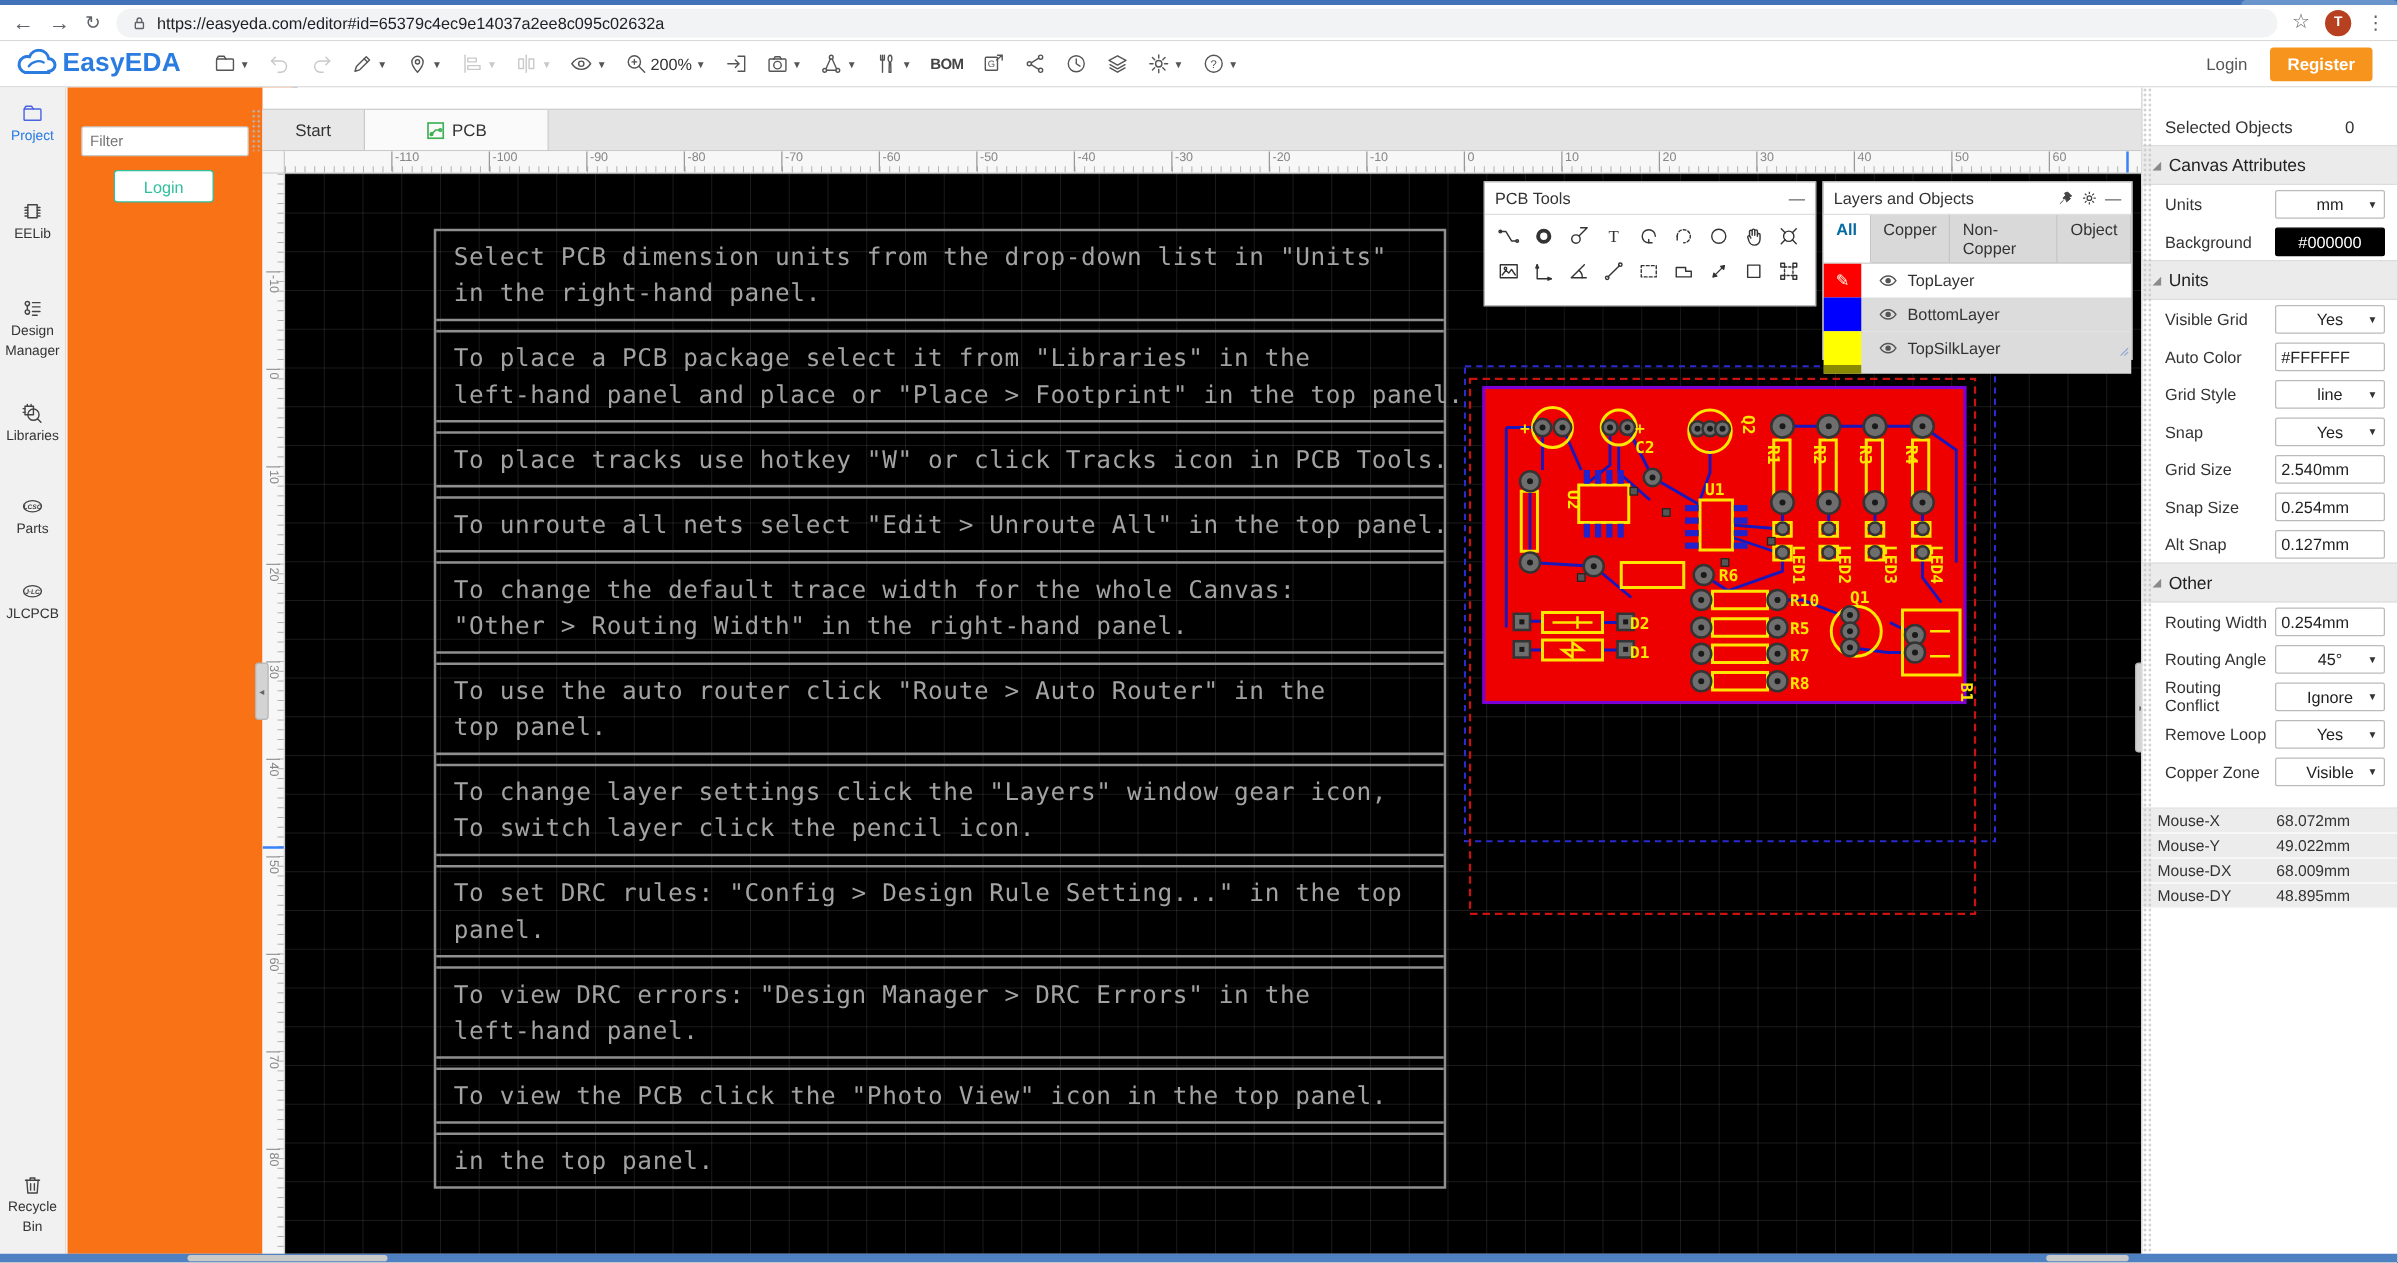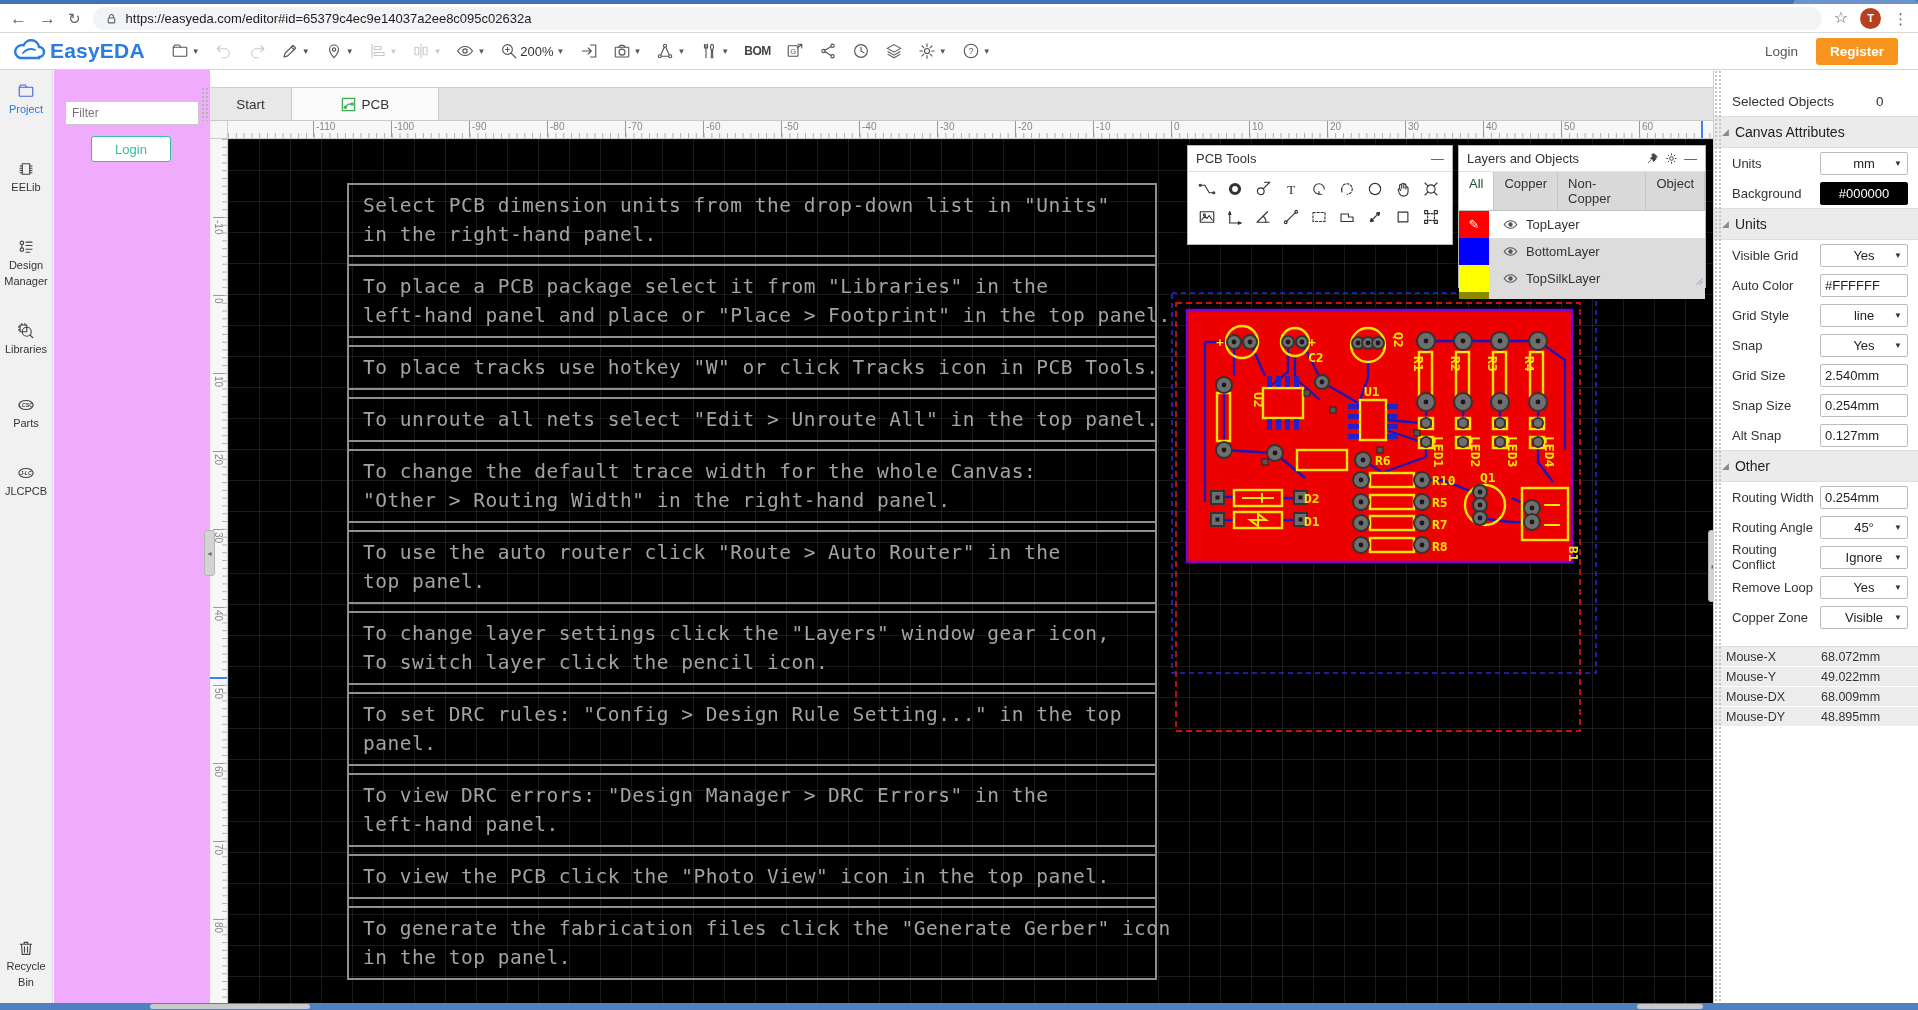--- a/index.html
+++ b/index.html
@@ -31,21 +31,21 @@
 
   
   #content{position:absolute;left:0;top:70px;width:1918px;height:933px;}
   #icon-sidebar{position:absolute;left:0;top:0;width:53px;height:933px;background:#f1f1f1;border-right:1px solid #dcdcdc;display:flex;flex-direction:column;align-items:center;box-sizing:border-box;padding-top:12px;}
   .side-item{width:100%;text-align:center;color:#555;cursor:pointer;}
   .side-item .sic{color:#444;}
   .side-item .slabel{font-size:11px;line-height:13px;margin-top:3px;color:#333;}
   .side-item.active .slabel{color:#2579e3;}
   .side-item.active .sic{color:#4a63e0;}
 
-  #project-panel{position:absolute;left:54px;top:0;width:184px;height:933px;background:#f0abfc;border-right:4px solid #3b82f6;box-sizing:border-box;}
+  #project-panel{position:absolute;left:54px;top:0;width:184px;height:933px;background:#f97316;border-right:4px solid #3b82f6;box-sizing:border-box;}
   #filter-input{position:absolute;left:11px;top:31px;width:120px;height:22px;border:1px solid #c9c9c9;border-radius:2px;font-size:12px;padding:0 6px;color:#333;font-family:"Liberation Sans",sans-serif;}
   #panel-login-btn{position:absolute;left:37px;top:66px;width:78px;height:24px;border:1px solid #2fbfa0;border-radius:3px;color:#2fbfa0;font-size:13px;display:flex;align-items:center;justify-content:center;cursor:pointer;background:#fff;}
 
   
   #editor{position:absolute;left:210px;top:0;width:1503px;height:933px;background:#fff;}
   #tabstrip{position:absolute;left:0;top:17px;width:100%;height:34px;background:#e4e4e4;border-top:1px solid #d0d0d0;border-bottom:1px solid #c9c9c9;display:flex;box-sizing:border-box;}
   .edtab{display:flex;align-items:center;gap:6px;padding:0 18px;font-size:13.5px;color:#333;border-right:1px solid #c9c9c9;background:#e8e8e8;cursor:pointer;min-width:45px;justify-content:center;}
   .edtab.active{background:#fafafa;}
   #drag-dots{position:absolute;left:-9px;top:17px;width:8px;height:34px;background-image:radial-gradient(#b5b5b5 1px,transparent 1px);background-size:4px 4px;cursor:col-resize;}
 
@@ -70,21 +70,21 @@
   
   .floatpanel{position:absolute;background:#fff;border:1px solid #b9b9b9;box-shadow:0 2px 8px rgba(0,0,0,.45);box-sizing:border-box;}
   .fp-title{height:25px;display:flex;align-items:center;padding:0 8px;font-size:13px;color:#333;border-bottom:1px solid #e0e0e0;gap:6px;}
   .fp-title .t{flex:1;}
   .fp-minus{color:#555;font-size:13px;cursor:pointer;line-height:1;}
   #pcb-tools-grid{display:grid;grid-template-columns:repeat(9,1fr);padding:4px 6px;row-gap:2px;}
   .ptool{width:25px;height:26px;display:flex;align-items:center;justify-content:center;color:#333;cursor:pointer;border-radius:2px;}
 
   #layers-tabs{display:flex;background:#d9d9d9;border-bottom:1px solid #c2c2c2;}
   .ltab{padding:4px 10px;font-size:13px;color:#333;border-right:1px solid #c5c5c5;cursor:pointer;}
-  .ltab.active{background:#fff;color:#14532d;font-weight:normal;}
+  .ltab.active{background:#fff;color:#0369a1;font-weight:bold;}
   .layer-row{display:flex;align-items:center;height:27px;background:#dcdcdc;cursor:pointer;}
   .layer-row.selected{background:#fff;}
   .layer-swatch{width:30px;height:100%;display:flex;align-items:center;justify-content:center;font-size:13px;}
   .layer-eye{margin:0 8px 0 14px;color:#555;display:flex;}
   .layer-name{font-size:13px;color:#333;}
   #layers-resize{position:absolute;right:1px;bottom:1px;color:#9ab0d8;}
 
   
   .collapse-handle{position:absolute;width:9px;height:44px;background:#d3d3d3;border:1px solid #b5b5b5;border-radius:3px;display:flex;align-items:center;justify-content:center;font-size:8px;color:#666;cursor:pointer;}
 
@@ -420,21 +420,20 @@
               <div class="instr-line">panel.</div>
             </div>
             <div class="instr-row">
               <div class="instr-line">To view DRC errors: "Design Manager &gt; DRC Errors" in the</div>
               <div class="instr-line">left-hand panel.</div>
             </div>
             <div class="instr-row">
               <div class="instr-line">To view the PCB click the "Photo View" icon in the top panel.</div>
             </div>
             <div class="instr-row">
-              <div class="instr-line">To generate the fabrication files click the "Generate Gerber" icon</div>
               <div class="instr-line">in the top panel.</div>
             </div>
           </div>
         <svg id="board-svg" style="position:absolute;left:942px;top:151px;" width="440" height="450" viewBox="0 0 440 450">
             <rect x="2" y="3" width="424" height="380" fill="none" stroke="#2a2ad0" stroke-width="1.6" stroke-dasharray="5 4"></rect>
             <rect x="6" y="13" width="404" height="428" fill="none" stroke="#cc1111" stroke-width="1.8" stroke-dasharray="6 4"></rect>
             <rect x="17" y="20" width="385" height="252" fill="#ee0000" stroke="#7d00d4" stroke-width="2.5"></rect>
             <path d="M256 51H368L395 70V160" fill="none" stroke="#1717bd" stroke-width="2.3"></path>
             <path d="M256 112V133M293 112V133M330 112V133M368 112V133" fill="none" stroke="#1717bd" stroke-width="2.3"></path>
             <path d="M256 51V62M293 51V62M330 51V62M368 51V62" fill="none" stroke="#1717bd" stroke-width="2.3"></path>

